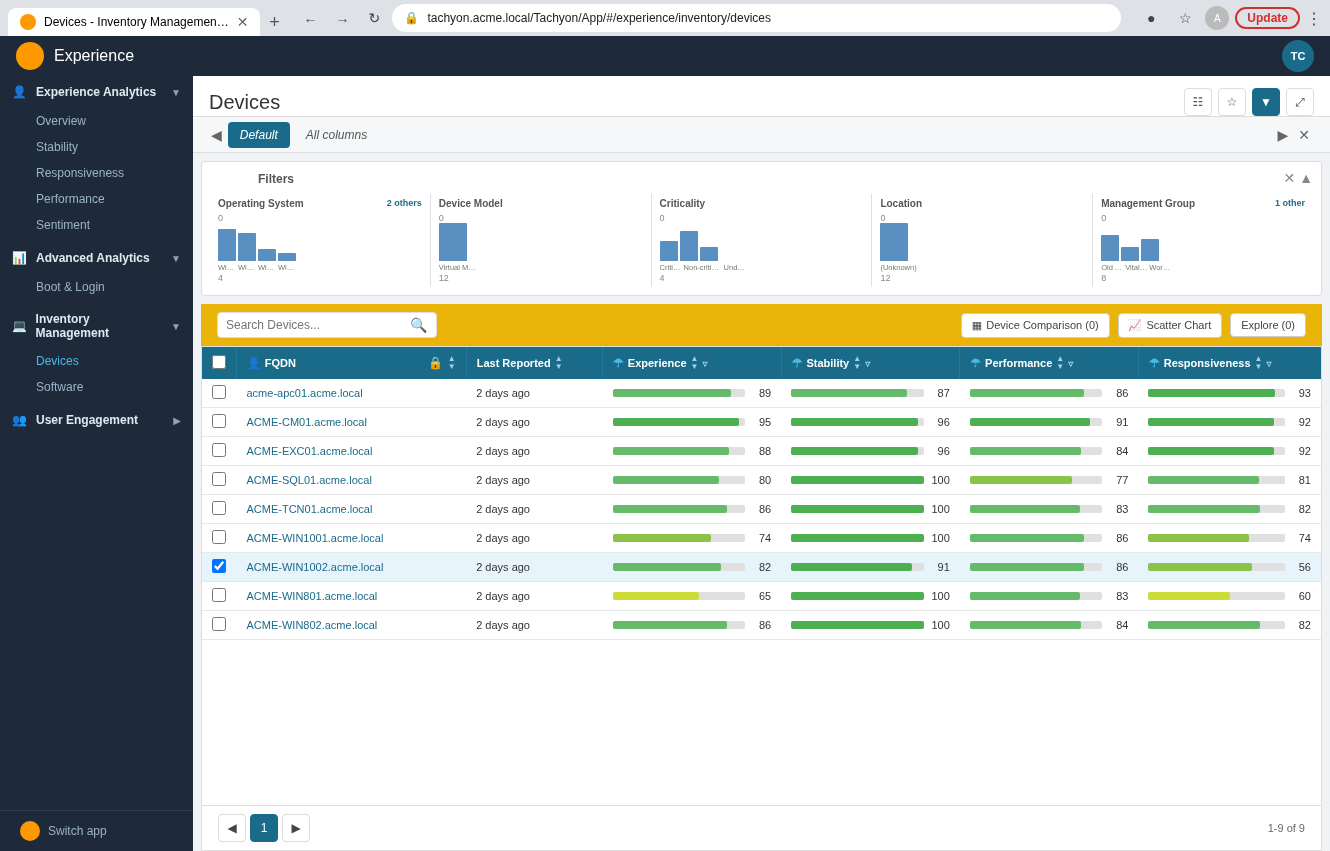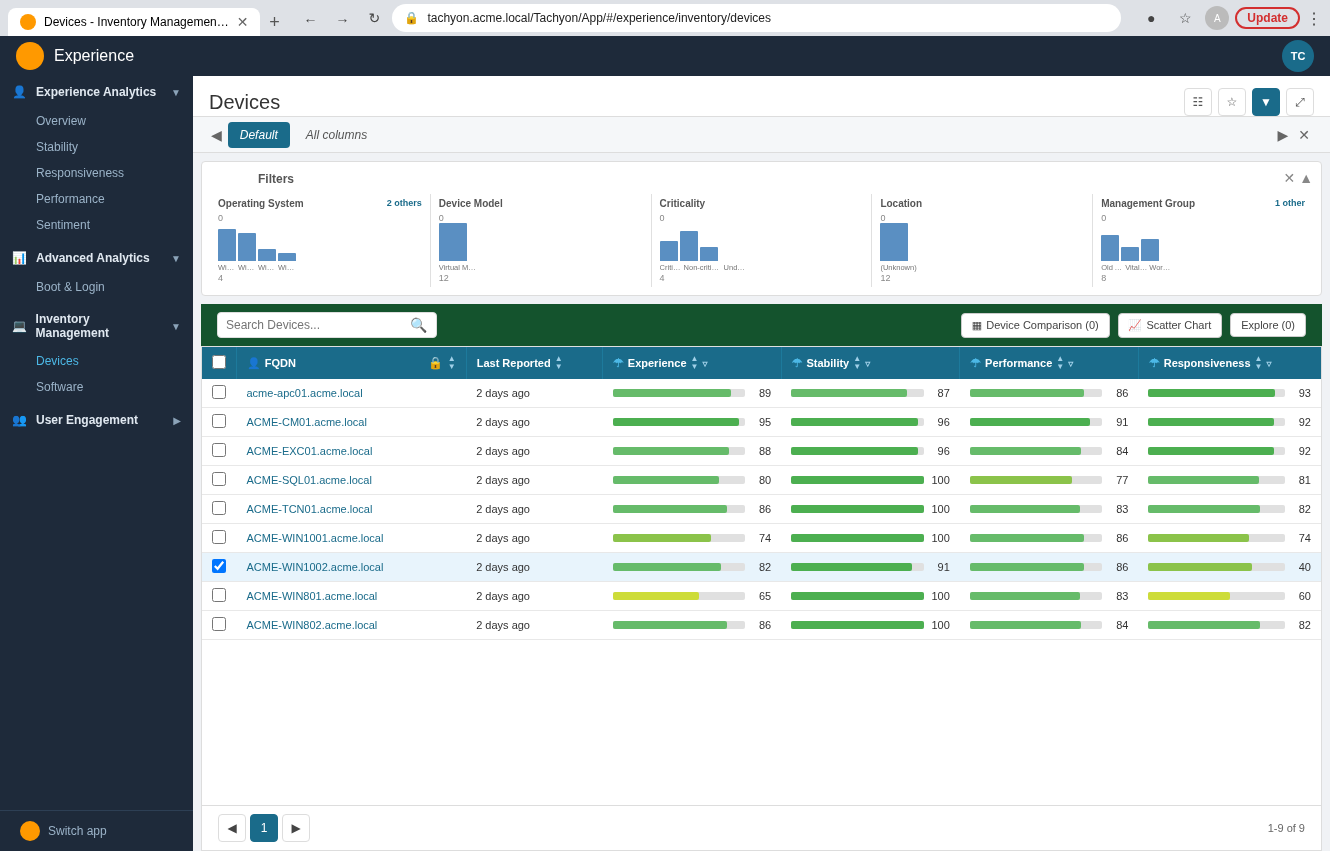--- a/index.html
+++ b/index.html
@@ -326,21 +326,21 @@
             <div class="bars-labels">
               <div class="bl" style="width:22px;">Old Adobe Re...</div>
               <div class="bl" style="width:22px;">Vital Servers</div>
               <div class="bl" style="width:22px;">Workstations</div>
             </div>
             <div style="font-size:9px; color:#888; margin-top:1px;">8</div>
           </div>
         </div>
       </div>
 
-      <div class="toolbar" style="margin:0 8px; background:#14532d; border:none; border-bottom:1px solid #e0e0e0;">
+      <div class="toolbar" style="margin:0 8px; background:#eab308; border:none; border-bottom:1px solid #e0e0e0;">
         <div class="search-box">
           <input class="search-input" type="text" placeholder="Search Devices..." style="">
           <span class="search-icon">🔍</span>
         </div>
         <div class="toolbar-actions">
           <button class="action-btn">
             <span>▦</span>
             <span>Device Comparison (0)</span>
           </button>
           <button class="action-btn">
@@ -675,21 +675,21 @@
                       <div class="score-bar-fill" style="width:86%; background:#66bb6a;"></div>
                     </div>
         <span class="score-val">86</span>
       </div>
     </td>
       <td>
       <div class="score-cell">
         <div class="score-bar-bg">
                       <div class="score-bar-fill" style="width:76%; background:#8bc34a;"></div>
                     </div>
-        <span class="score-val">40</span>
+        <span class="score-val">56</span>
       </div>
     </td>
     </tr>
               <tr class="">
       <td class="checkbox-cell"><input type="checkbox" class="checkbox" style=""></td>
       <td><a href="#" class="device-link">ACME-WIN801.acme.local</a></td>
       <td>2 days ago</td>
       <td>
       <div class="score-cell">
         <div class="score-bar-bg">

